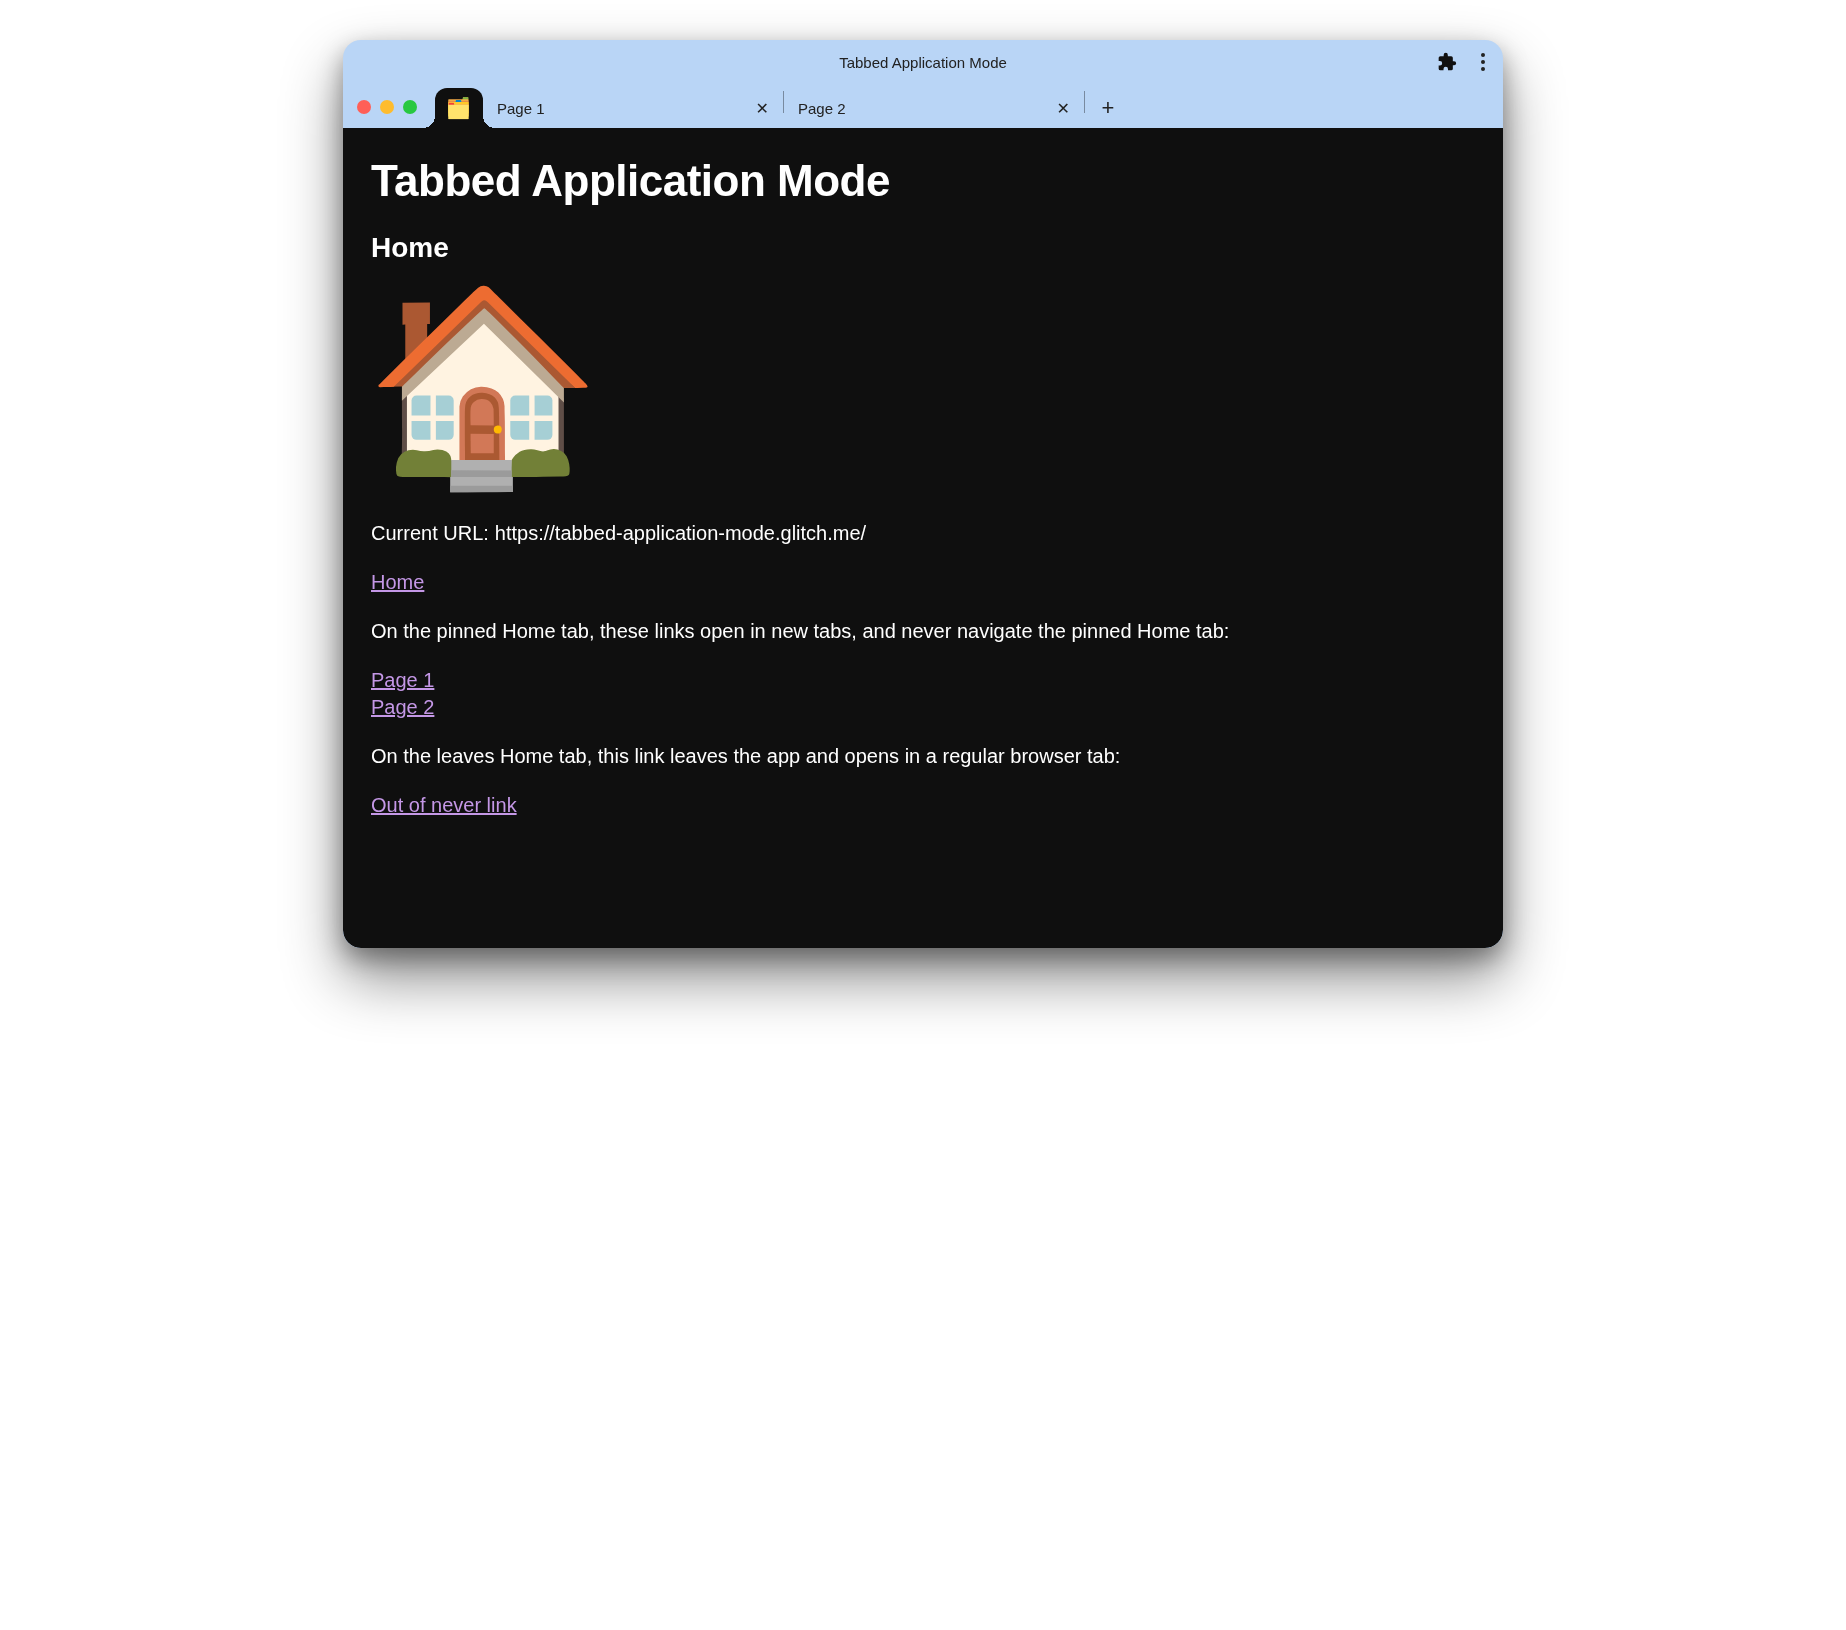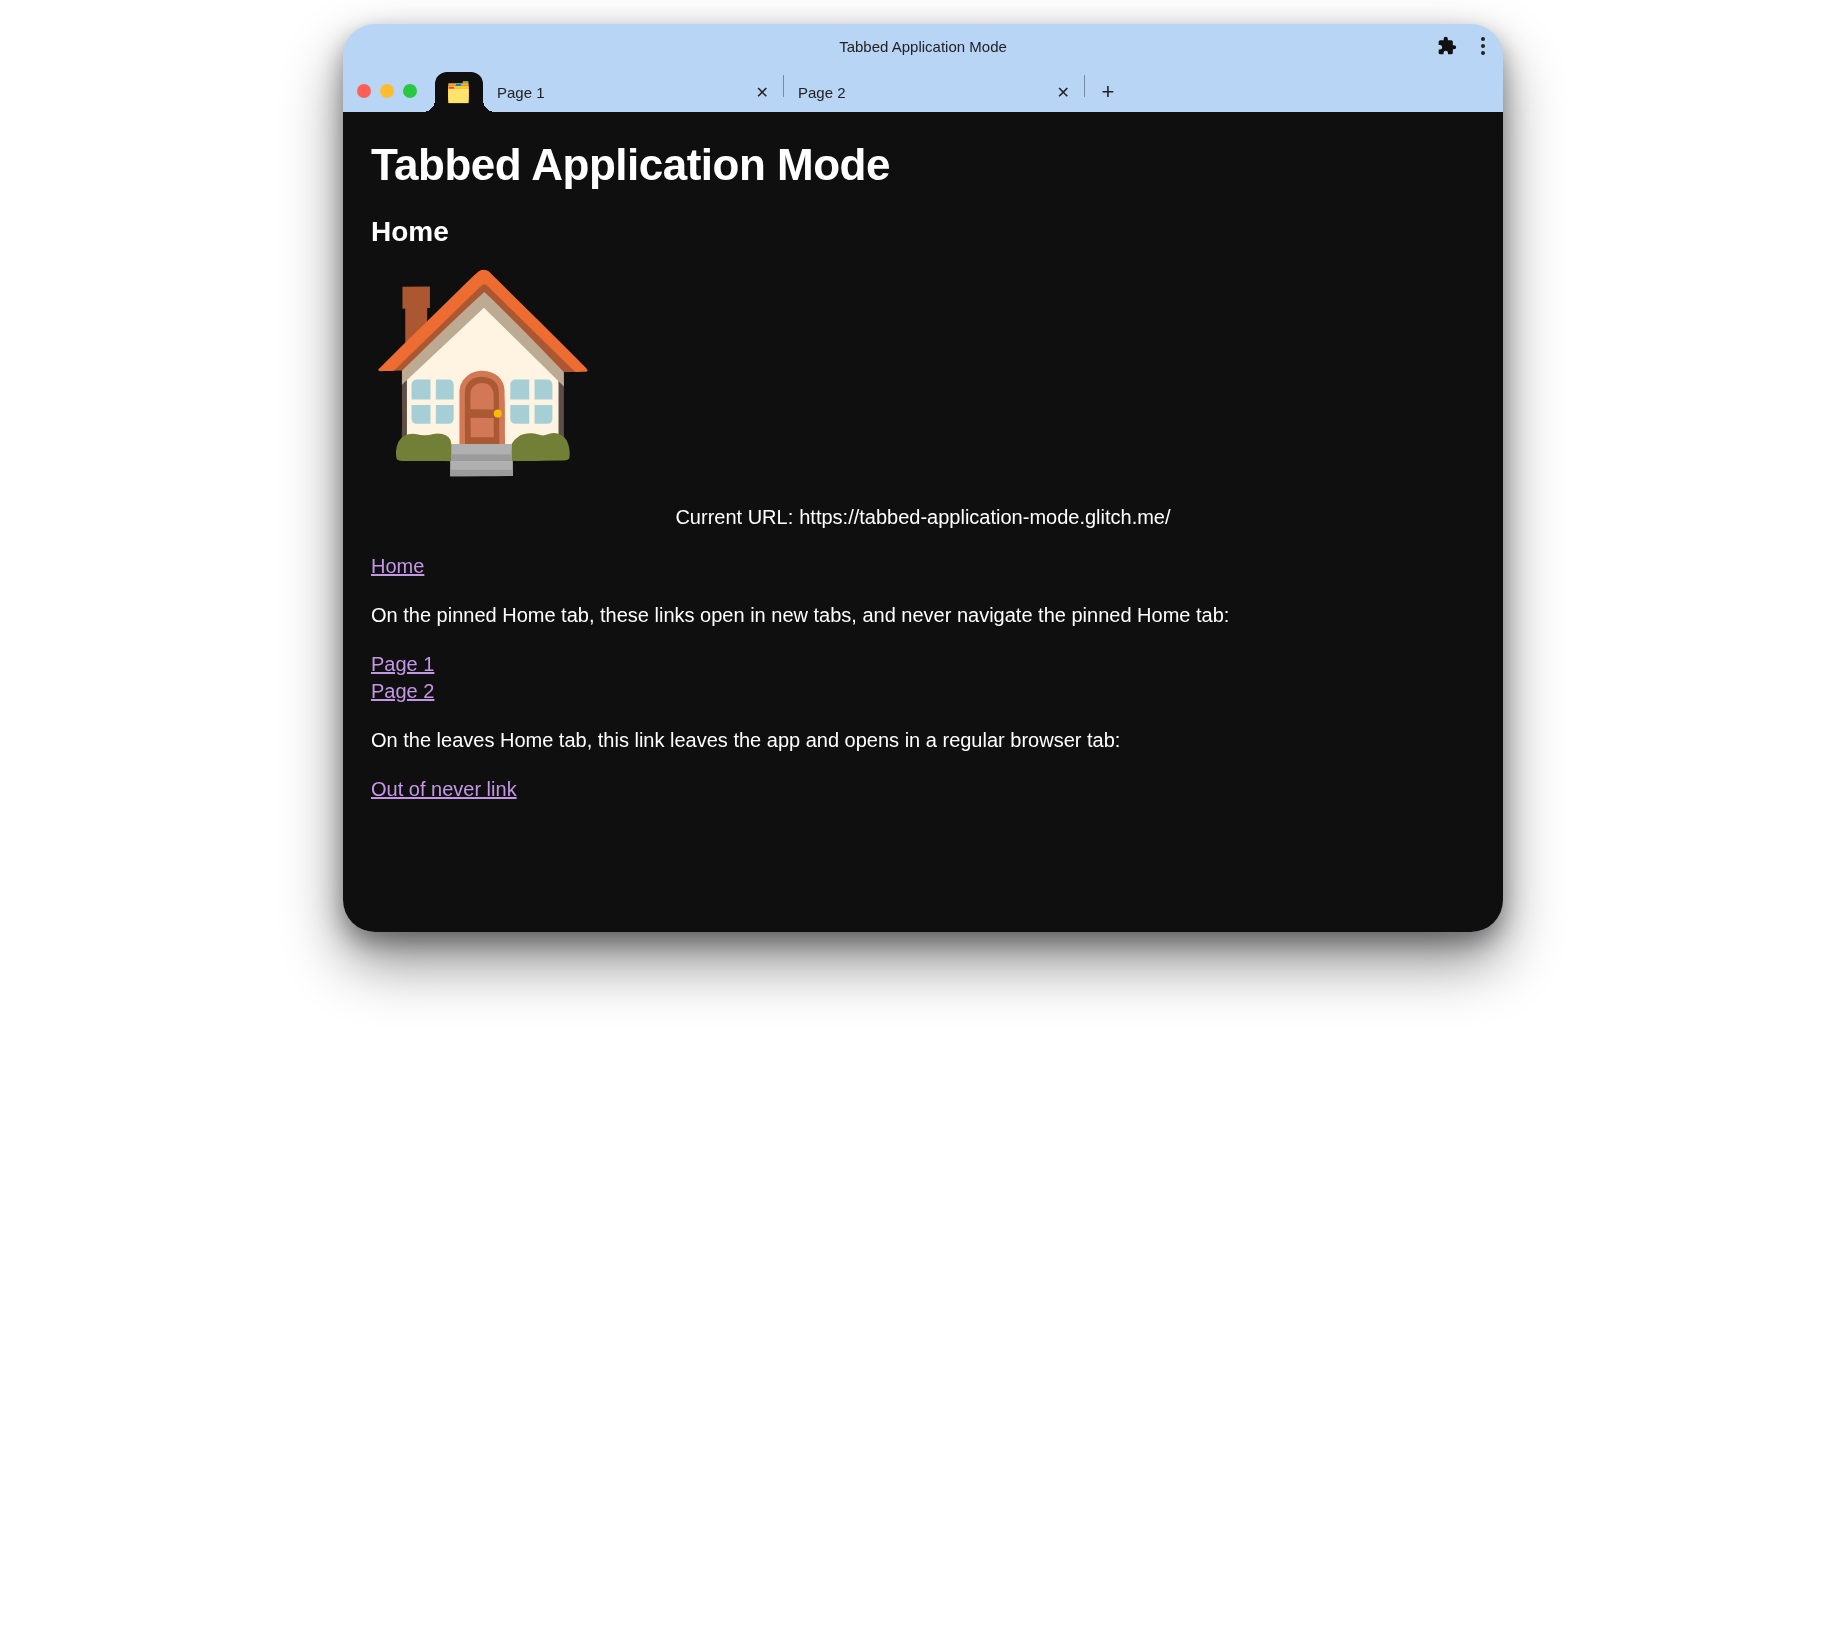--- a/index.html
+++ b/index.html
@@ -6,23 +6,23 @@
   html, body { width: 100%; height: 100%; }
   body {
     font-family: -apple-system, BlinkMacSystemFont, "Segoe UI", Helvetica, Arial, sans-serif;
     background: transparent;
     display: flex;
     align-items: flex-start;
     justify-content: center;
   }
   .window {
     width: 1160px;
-    margin: 24px auto;
+    margin: 40px auto;
     background: #b9d5f6;
-    border-radius: 32px;
+    border-radius: 18px;
     overflow: hidden;
     box-shadow: 0 30px 60px rgba(0,0,0,0.45), 0 10px 25px rgba(0,0,0,0.35);
   }
   .titlebar {
     height: 44px;
     display: flex;
     align-items: center;
     justify-content: center;
     position: relative;
     font-size: 15px;
@@ -128,21 +128,20 @@
   }
   .house {
     font-size: 190px;
     line-height: 1;
     margin: 10px 0 40px -6px;
   }
   .content p {
     font-size: 20px;
     margin: 0 0 22px 0;
     line-height:1.35;
-    justify-content:center;
   }
   .content a {
     color:#c497e6;
     text-decoration: underline;
     font-size:20px;
     display:inline-block;
   }
   .link-block { margin-bottom:22px; }
   .link-block a { display:block; line-height:1.35;}
   .url-line { display:flex; gap:6px; flex-wrap:wrap;}

